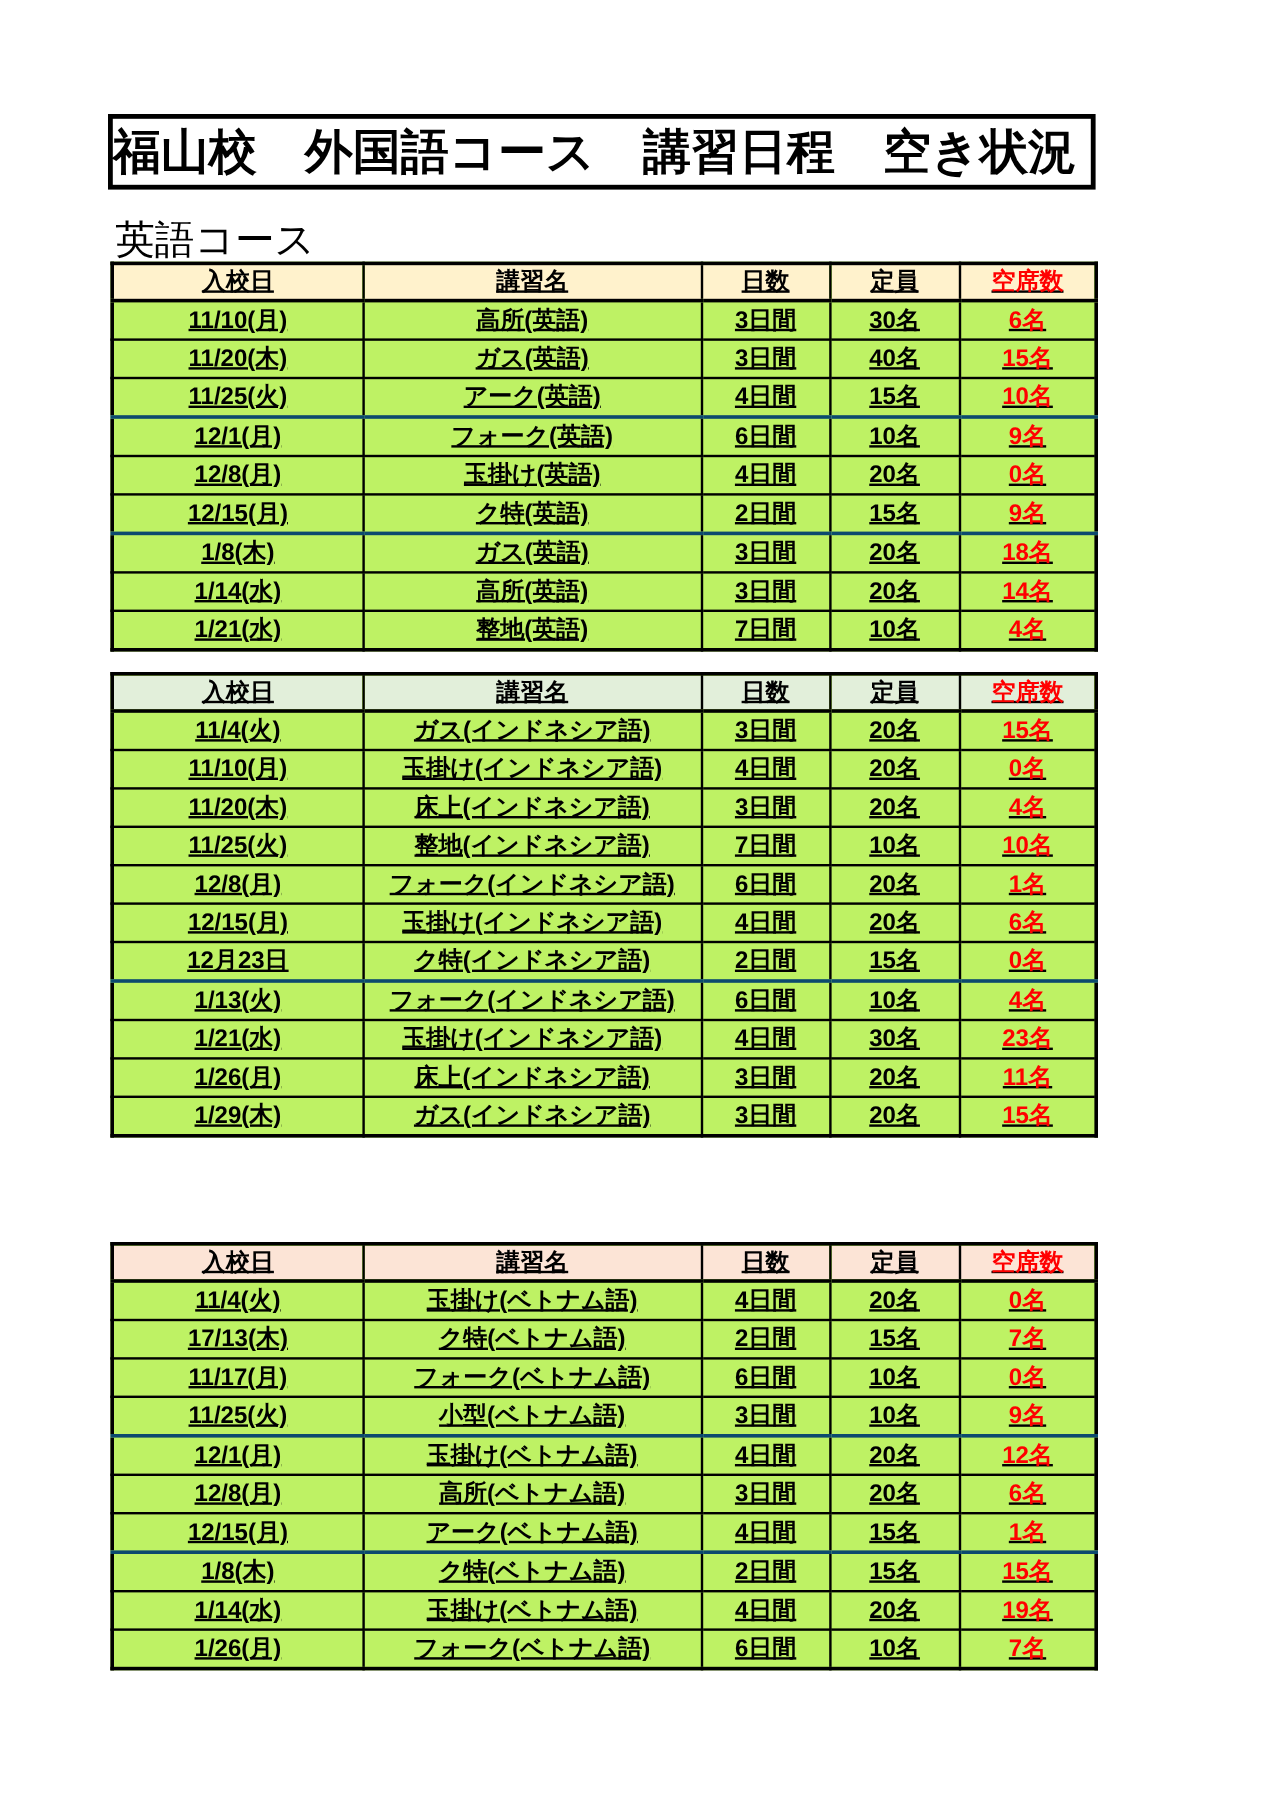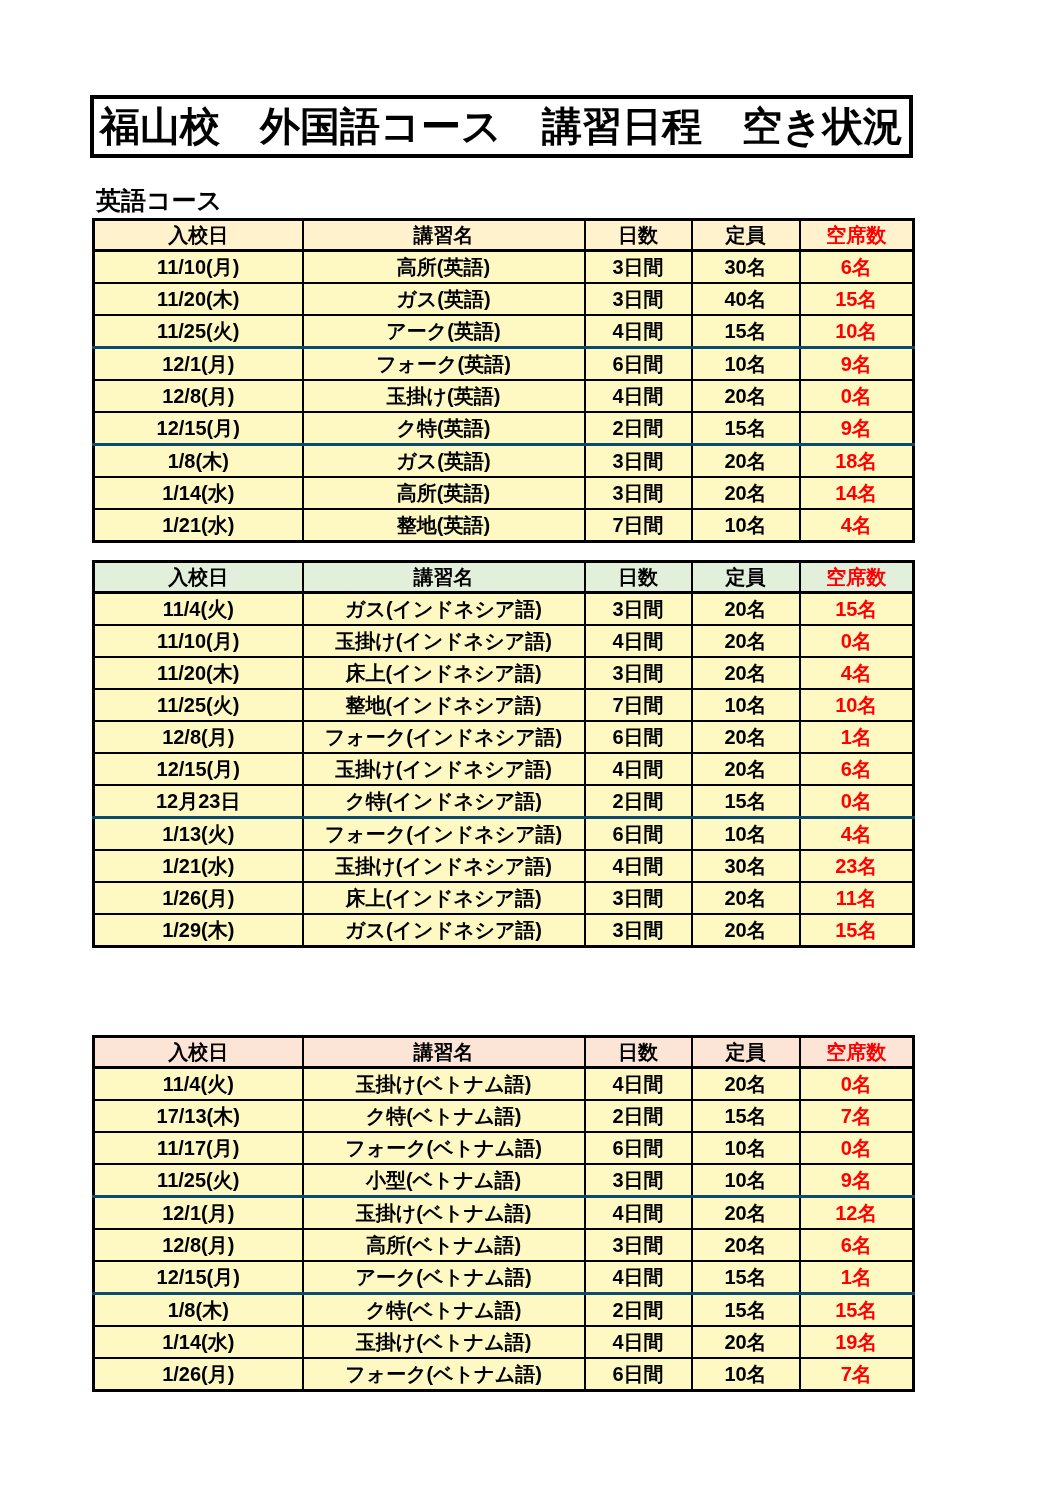--- a/index.html
+++ b/index.html
@@ -24,45 +24,46 @@
   .title-box {
     position: absolute;
     left: 90px;
     top: 95px;
     width: 823px;
     height: 63px;
     box-sizing: border-box;
     border: 4px solid #000;
     display: flex;
     align-items: center;
-    justify-content: center;
+    justify-content: flex-start;
     font-size: 40px;
     font-weight: bold;
     white-space: nowrap;
   }
   .course-section {
     position: absolute;
     left: 92px;
     width: 821px;
   }
   .section-english    { top: 185px; }
   .section-indonesian { top: 560px; }
   .section-vietnamese { top: 1035px; }
   .section-label {
     margin: 0 0 3px 4px;
-    font-size: 25px;
-    font-weight: bold;
+    font-size: 33px;
+    font-weight: normal;
     line-height: 30px;
   }
   table.schedule-table {
     border-collapse: collapse;
     table-layout: fixed;
     width: 820px;
     border: 3px solid #000;
-    background: #fef9c3;
+    background: #bef264;
+    text-decoration: underline;
   }
   col.c-date     { width: 209px; }
   col.c-course   { width: 282px; }
   col.c-days     { width: 107px; }
   col.c-capacity { width: 108px; }
   col.c-vacancy  { width: 114px; }
   .schedule-table th,
   .schedule-table td {
     border: 2px solid #000;
     height: 30px;

